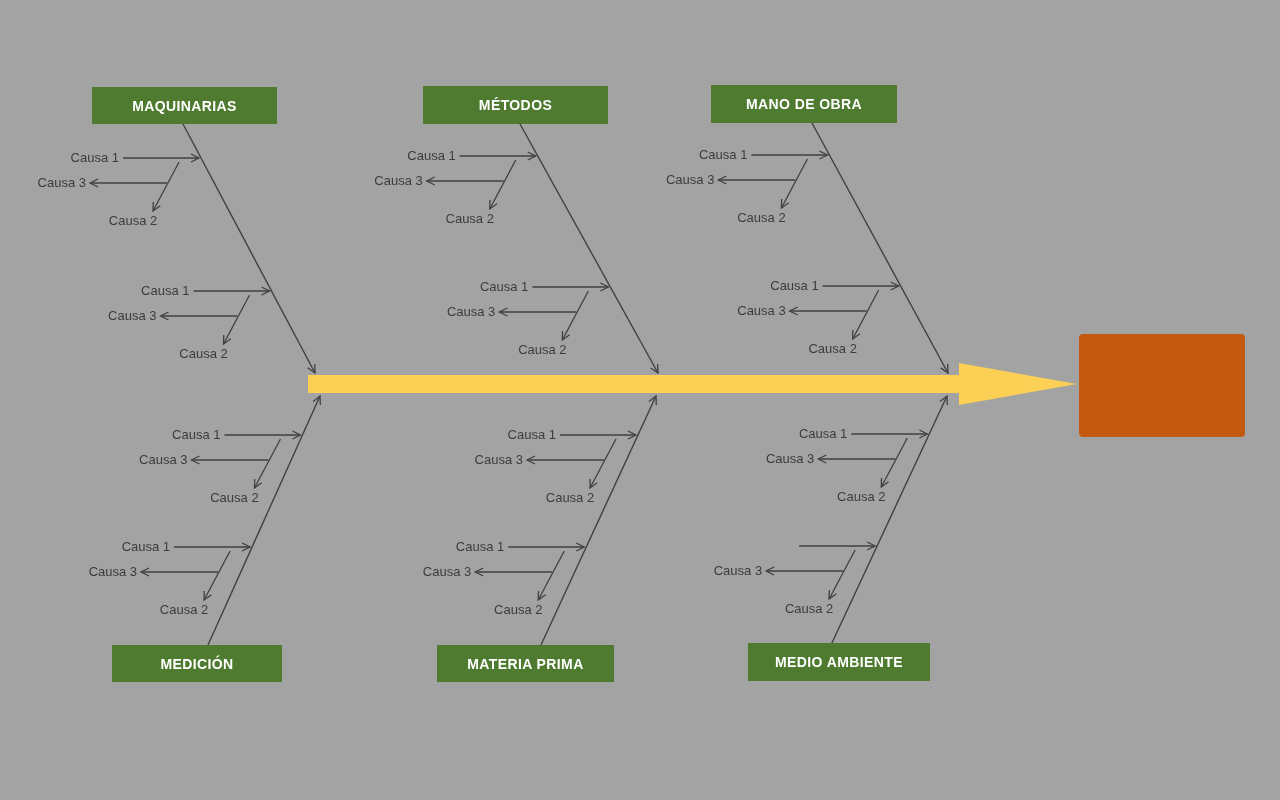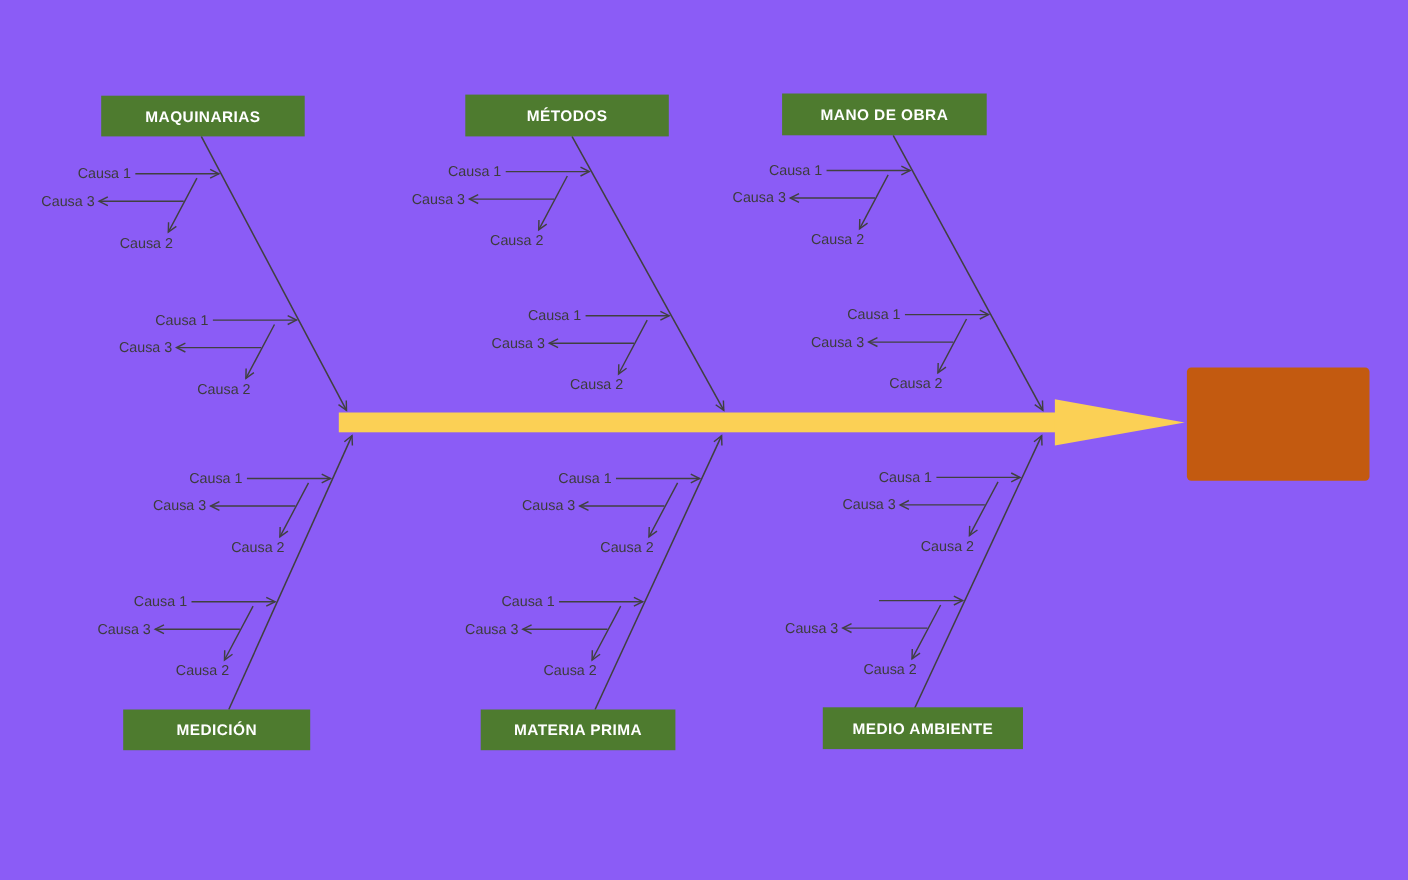--- a/index.html
+++ b/index.html
@@ -1,20 +1,20 @@
 <!DOCTYPE html>
 <html><head>
 <meta charset="utf-8">
 <style>
   html, body { margin: 0; padding: 0; background: #ffffff; }
   .canvas {
     position: relative;
     width: 1280px;
     height: 800px;
-    background: #8b5cf6;
+    background: #a3a3a3;
     overflow: hidden;
     font-family: "Liberation Sans", sans-serif;
   }
   svg text {
     font-family: "Liberation Sans", sans-serif;
   }
   text.cause-label {
     font-size: 13px;
     fill: #3c3c3c;
   }

